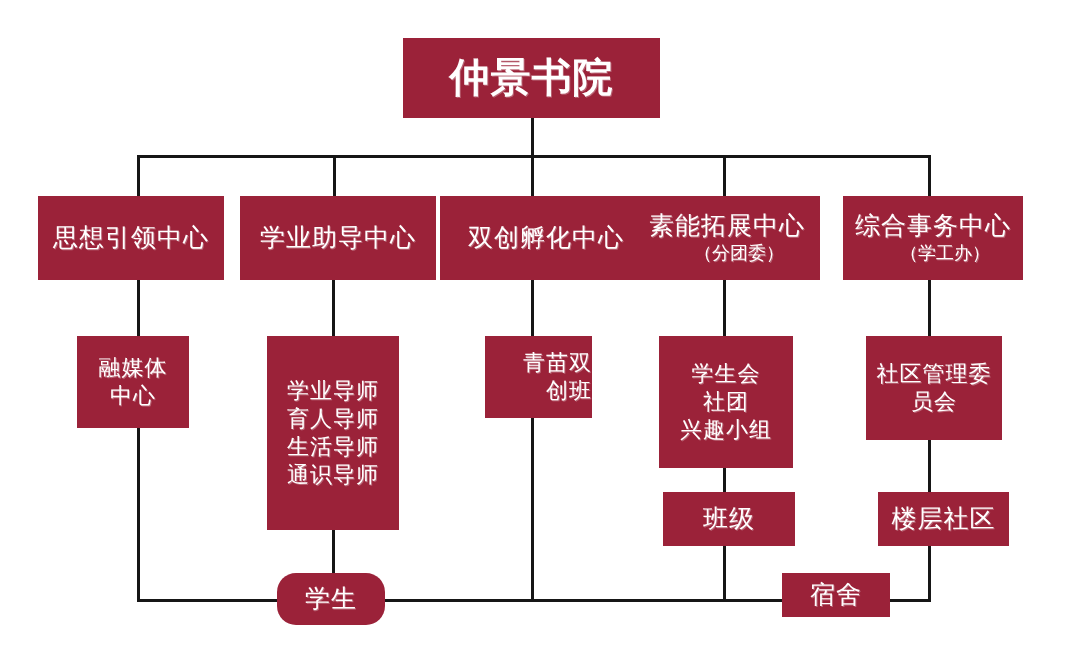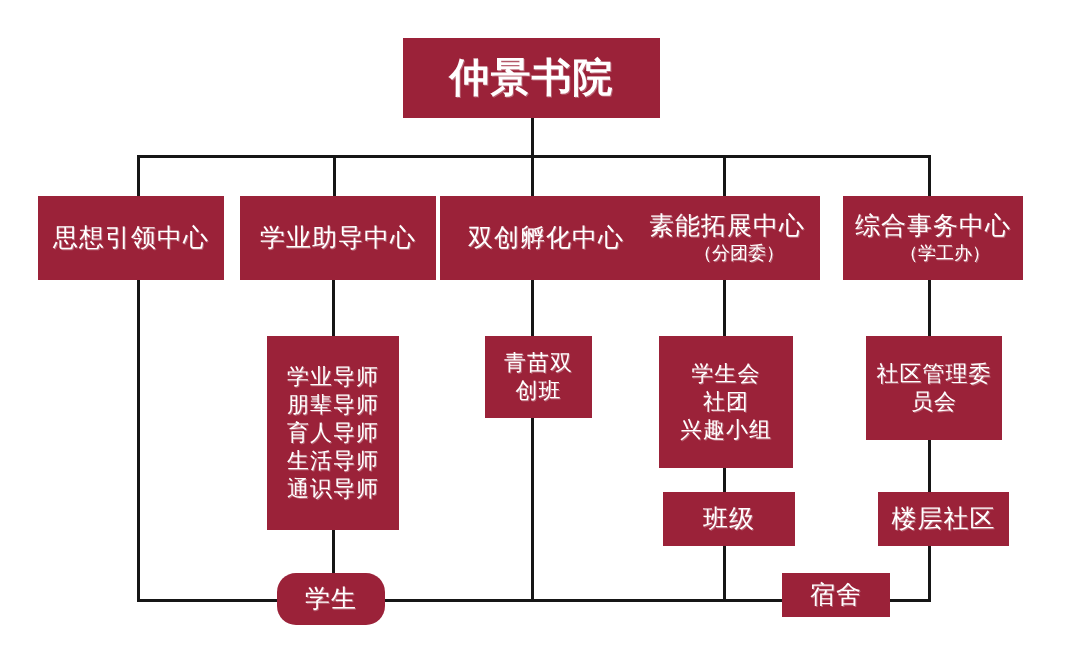--- a/index.html
+++ b/index.html
@@ -102,30 +102,35 @@
       <span class="sub">（分团委）</span>
     </span>
   </div>
   <div class="node" style="left:843px; top:196px; width:180px; height:84px; font-size:25px;">
     <span class="lines">
       <span class="ln">综合事务中心</span>
       <span class="sub">（学工办）</span>
     </span>
   </div>
 
+  <div class="node" style="left:77px; top:336px; width:112px; height:92px; font-size:22px;">
+    <span class="lines">
+      <span class="ln">融媒体</span>
+      <span class="ln">中心</span>
+    </span>
+  </div>
   <div class="node" style="left:267px; top:336px; width:132px; height:194px; font-size:22px;">
     <span class="lines">
       <span class="ln">学业导师</span>
-      <span class="ln">朋辈导师</span>
       <span class="ln">育人导师</span>
       <span class="ln">生活导师</span>
       <span class="ln">通识导师</span>
     </span>
   </div>
-  <div class="node" style="left:485px; top:336px; width:107px; height:82px; font-size:22px;">
+  <div class="node" style="left:485px; top:336px; width:107px; height:82px; font-size:22px;text-align:right;">
     <span class="lines">
       <span class="ln">青苗双</span>
       <span class="ln">创班</span>
     </span>
   </div>
   <div class="node" style="left:659px; top:336px; width:134px; height:132px; font-size:22px;">
     <span class="lines">
       <span class="ln">学生会</span>
       <span class="ln">社团</span>
       <span class="ln">兴趣小组</span>

